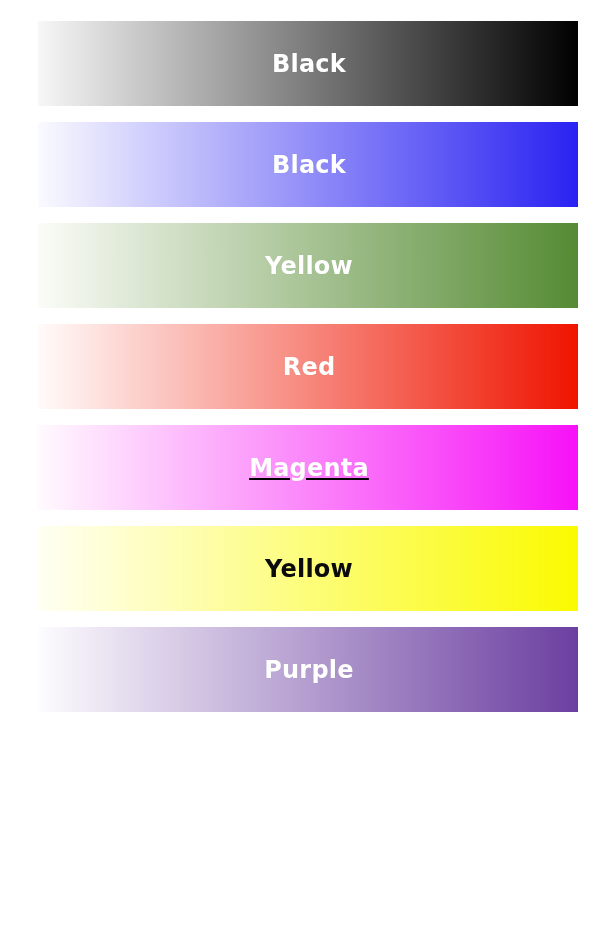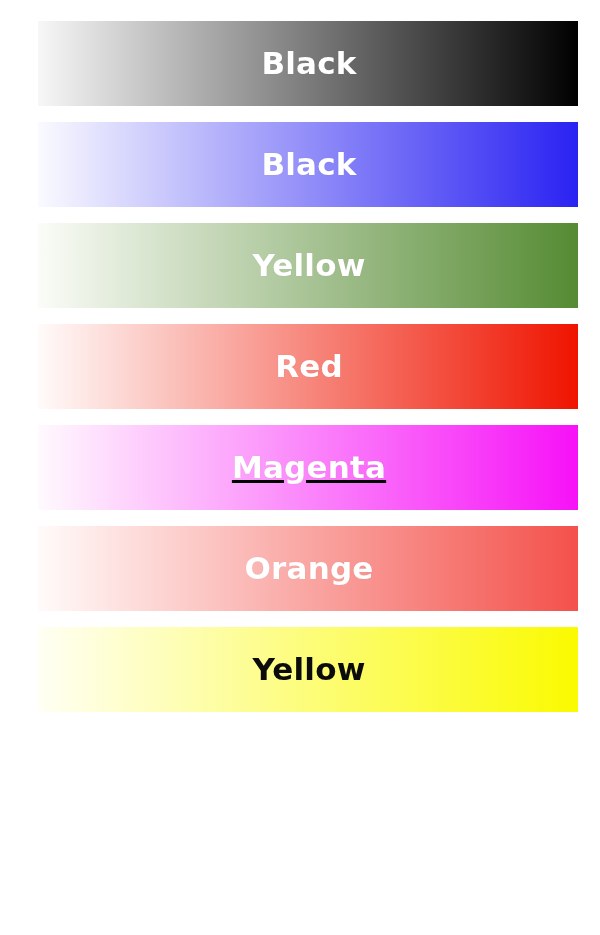--- a/index.html
+++ b/index.html
@@ -38,21 +38,21 @@
     box-sizing: border-box;
   }
 
   .swatch-row:last-child {
     margin-bottom: 0;
   }
 
   .swatch-label {
     position: relative;
     z-index: 2;
-    font-size: 31px;
+    font-size: 24px;
     font-weight: bold;
     letter-spacing: 0.2px;
     line-height: 1;
     white-space: nowrap;
     transform: translateX(1px);
     -webkit-font-smoothing: antialiased;
   }
 
   .label-light {
     color: #ffffff;
@@ -75,19 +75,19 @@
     </div>
     <div class="swatch-row" style="background: linear-gradient(to right, rgb(251, 252, 248) 0%, rgb(85, 139, 51) 100%);">
       <span class="swatch-label label-light" style="color: rgb(255, 255, 255);">Yellow</span>
     </div>
     <div class="swatch-row" style="background: linear-gradient(to right, rgb(255, 251, 250) 0%, rgb(239, 20, 0) 100%);">
       <span class="swatch-label label-light" style="color: rgb(255, 255, 255);">Red</span>
     </div>
     <div class="swatch-row" style="background: linear-gradient(to right, rgb(255, 250, 254) 0%, rgb(247, 17, 247) 100%); text-decoration: underline;">
       <span class="swatch-label label-light" style="color: rgb(255, 255, 255);">Magenta</span>
     </div>
-    <div class="swatch-row" style="background: linear-gradient(to right, rgb(255, 251, 250) 0%, rgb(244, 81, 75) 100%);">
-      <span class="swatch-label label-light" style="color: rgb(255, 255, 255);">Orange</span>
-    </div>
     <div class="swatch-row" style="background: linear-gradient(to right, rgb(255, 255, 244) 0%, rgb(250, 250, 0) 100%);">
       <span class="swatch-label label-dark" style="color: rgb(11, 11, 11);">Yellow</span>
+    </div>
+    <div class="swatch-row" style="background: linear-gradient(to right, rgb(253, 252, 254) 0%, rgb(107, 63, 160) 100%);">
+      <span class="swatch-label label-light" style="color: rgb(255, 255, 255);">Purple</span>
     </div>
   </div>
 
 </body></html>

